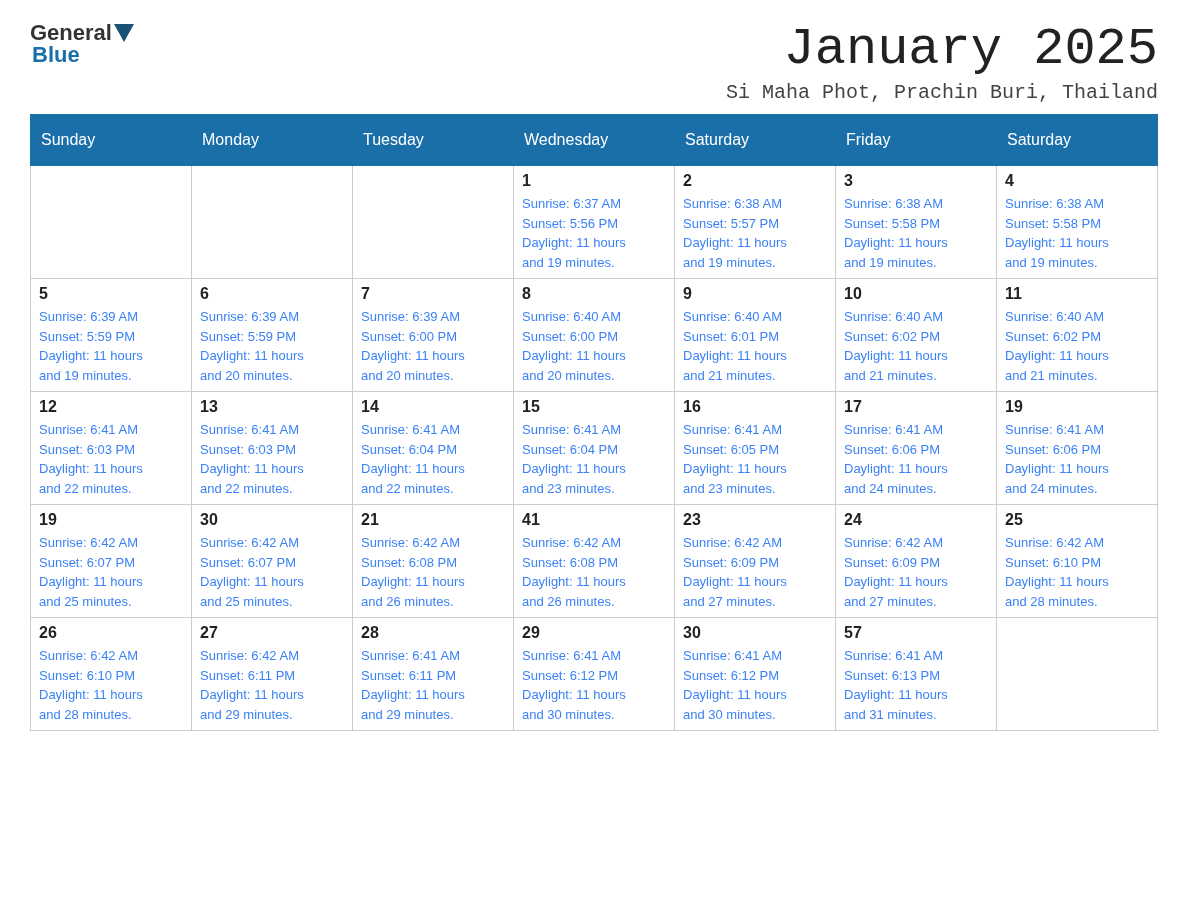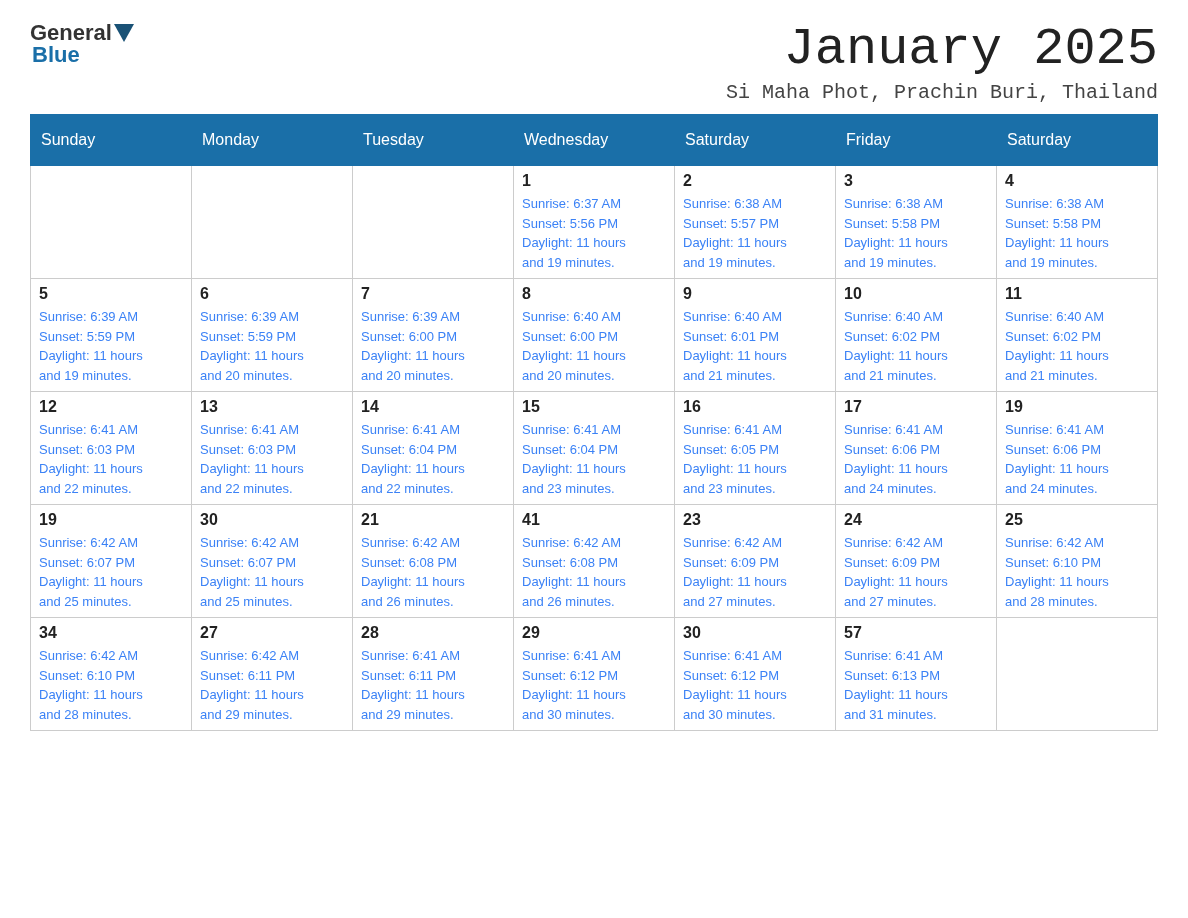--- a/index.html
+++ b/index.html
@@ -235,21 +235,21 @@
           <span class="day-number">24</span>
           <div class="day-info">Sunrise: 6:42 AM<br>Sunset: 6:09 PM<br>Daylight: 11 hours<br>and 27 minutes.</div>
         </td>
         <td>
           <span class="day-number">25</span>
           <div class="day-info">Sunrise: 6:42 AM<br>Sunset: 6:10 PM<br>Daylight: 11 hours<br>and 28 minutes.</div>
         </td>
       </tr>
       <tr>
         <td>
-          <span class="day-number">34</span>
+          <span class="day-number">26</span>
           <div class="day-info">Sunrise: 6:42 AM<br>Sunset: 6:10 PM<br>Daylight: 11 hours<br>and 28 minutes.</div>
         </td>
         <td>
           <span class="day-number">27</span>
           <div class="day-info">Sunrise: 6:42 AM<br>Sunset: 6:11 PM<br>Daylight: 11 hours<br>and 29 minutes.</div>
         </td>
         <td>
           <span class="day-number">28</span>
           <div class="day-info">Sunrise: 6:41 AM<br>Sunset: 6:11 PM<br>Daylight: 11 hours<br>and 29 minutes.</div>
         </td>

